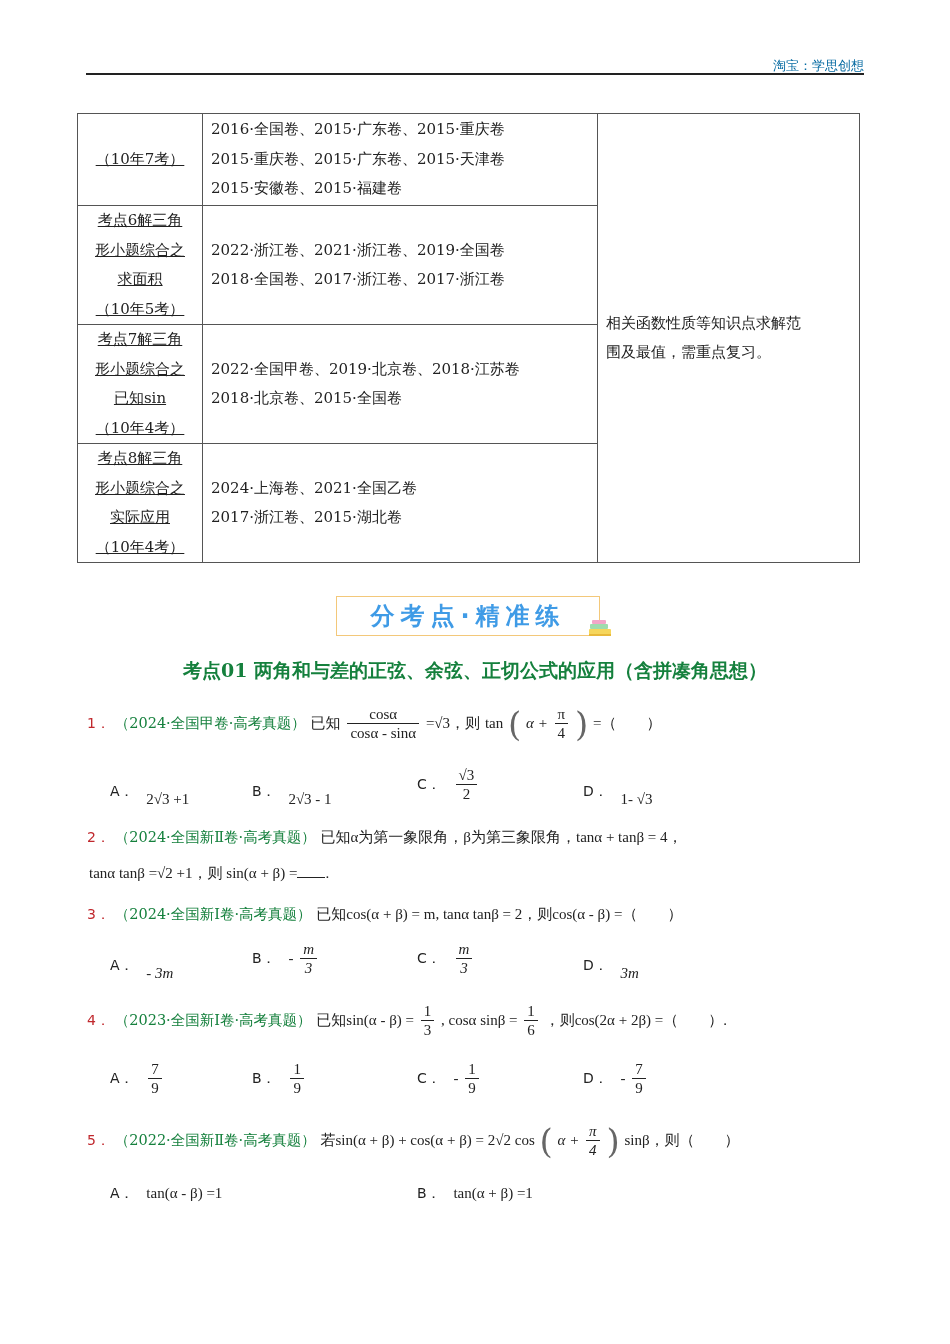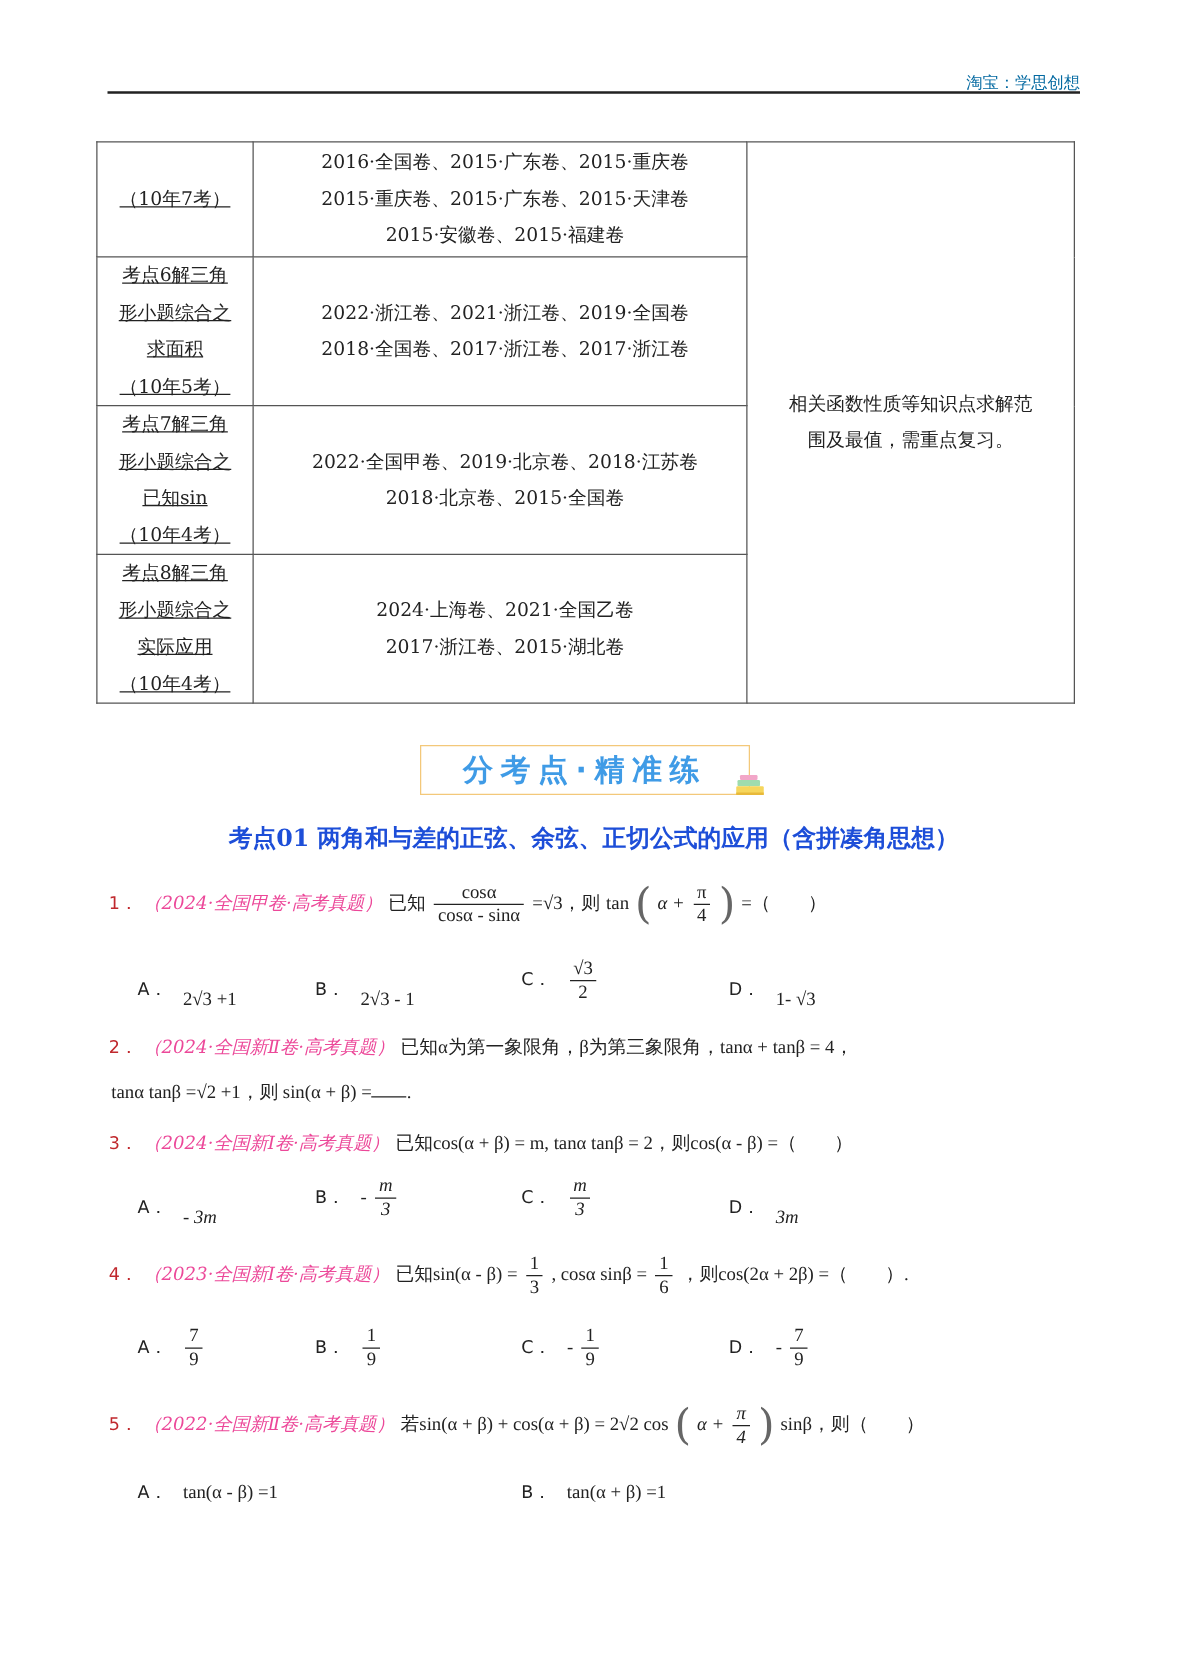--- a/index.html
+++ b/index.html
@@ -7,35 +7,35 @@
          font-family:"DejaVu Serif","Liberation Serif",serif; color:#222; }
   .header-text { position:absolute; top:57px; right:86px; font-size:13px; color:#0369a1; }
   .header-rule { position:absolute; top:73px; left:86px; width:778px; height:2px; background:#222; }
 
   table.exam { position:absolute; top:113px; left:77px; border-collapse:collapse;
                font-size:15px; line-height:29.5px; }
   table.exam td { border:1px solid #555; vertical-align:middle; padding:0; }
   td.col1 { width:124px; text-align:center;text-decoration:underline; }
   td.col2 { width:386px; padding-left:8px !important; }
   td.col3 { width:245px; padding:0 8px !important; }
-  .cell-line { display:block; white-space:nowrap;text-align:center; }
+  .cell-line { display:block; white-space:nowrap; }
   td.col1 .cell-line { padding:0 2px; }
 
   .banner { position:absolute; top:596px; left:336px; width:262px; height:38px;
             border:1.5px solid #f3c87a; background:#fff; text-align:center;
             font-family:"DejaVu Sans",sans-serif; font-weight:bold; font-size:24px;
             color:#3f9be6; letter-spacing:6px; line-height:38px; }
   .books { position:absolute; top:618px; left:588px; width:26px; height:22px; }
 
   .section-title { position:absolute; top:658px; left:0; width:950px; text-align:center;
-                   font-size:19px; font-weight:bold; color:#1d4ed8; }
+                   font-size:19px; font-weight:bold; color:#15803d; }
 
   .q { position:absolute; font-size:15px; white-space:nowrap; color:#222; }
   .qnum { color:#c0282d; font-family:"DejaVu Sans",sans-serif; font-size:14px; }
-  .qsrc { color:#ec4899; font-size:14.5px;font-style:italic; }
+  .qsrc { color:#15803d; font-size:14.5px; }
   .m { font-family:"Liberation Serif","DejaVu Serif",serif; font-size:15px; }
   .it { font-style:italic; }
   .frac { display:inline-block; vertical-align:middle; text-align:center; margin:0 2px; }
   .frac .num { display:block; border-bottom:1px solid #222; padding:0 3px; line-height:18px; }
   .frac .den { display:block; line-height:18px; padding:0 3px; }
   .big-paren { font-size:34px; font-weight:100; color:#666; vertical-align:middle; line-height:1; }
   .opt { position:absolute; font-size:15px; white-space:nowrap; }
   .opt-label { font-family:"DejaVu Sans",sans-serif; font-size:14px; margin-right:8px; }
   .blank { display:inline-block; width:28px; border-bottom:1px solid #222; }
 </style>

